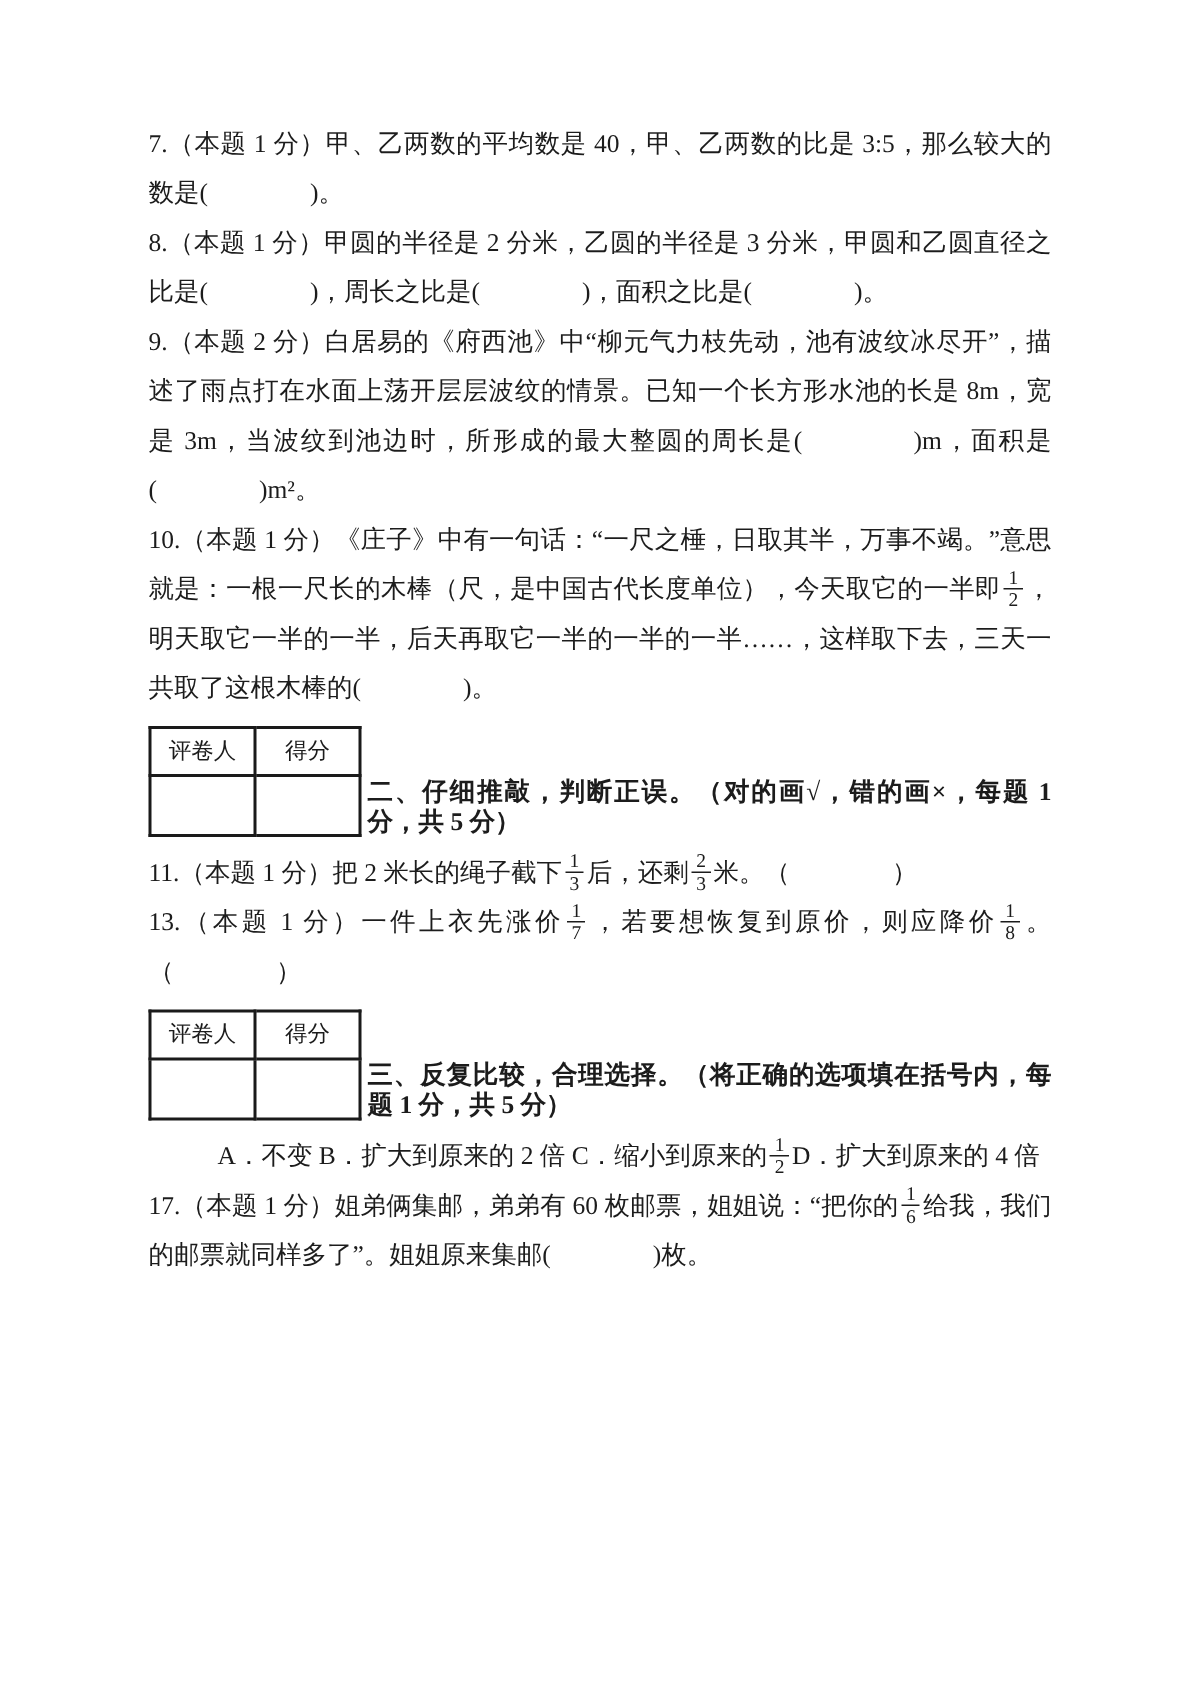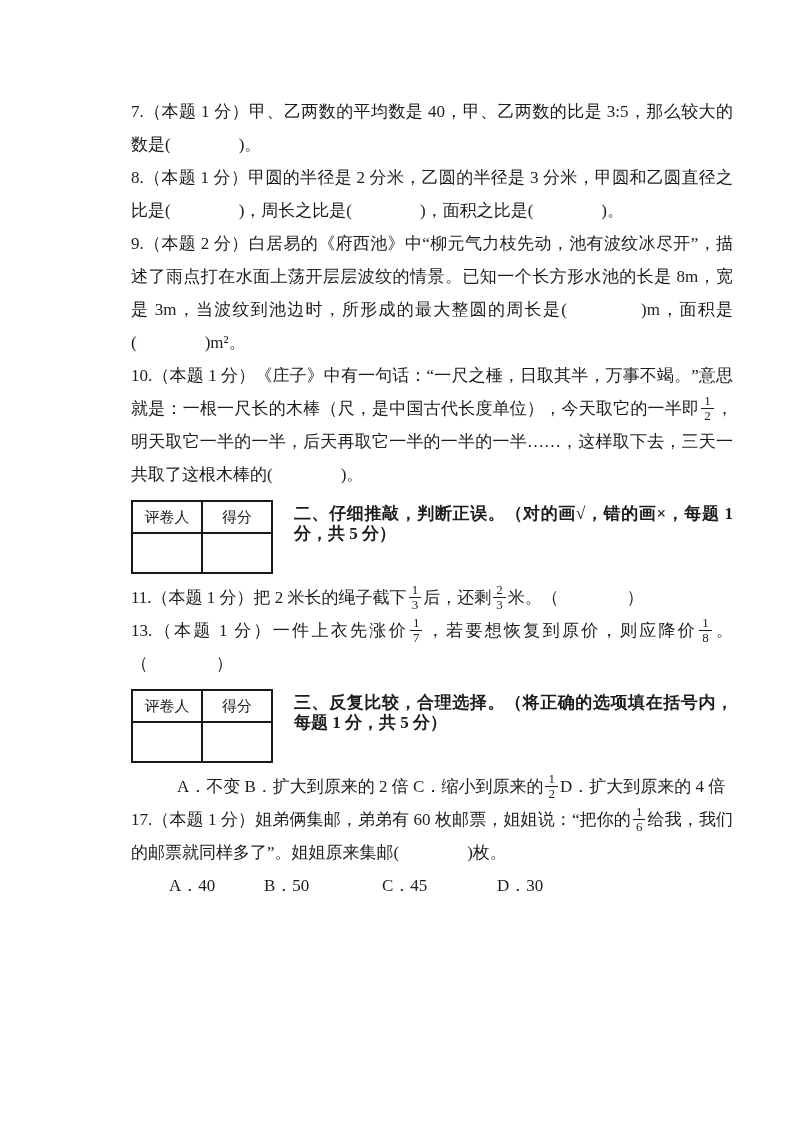--- a/index.html
+++ b/index.html
@@ -6,34 +6,33 @@
   .page{
     position:relative;
     width:793px;height:1122px;
     background:#ffffff;
     color:#1c1c1c;
     font-family:"Liberation Serif","DejaVu Serif",serif;
     overflow:hidden;
   }
   #content{
     position:absolute;
-    left:99px;top:95px;width:602px;
+    left:99px;top:79px;width:602px;
     font-size:17px;line-height:33px;
     text-align:justify;
-    margin-left:32px;
   }
   .question{margin:0;}
   .frac{
     display:inline-flex;flex-direction:column;align-items:center;
     vertical-align:middle;line-height:1.08;font-size:13px;
     margin:0 2px;transform:translateY(-2px);
   }
   .frac .num{border-bottom:1.5px solid #1c1c1c;padding:0 3px;display:block;}
   .frac .den{padding:0 3px;display:block;}
-  .section{display:flex;gap:21px;align-items:flex-start;margin:7px 0;}
+  .section{display:flex;gap:4px;align-items:flex-end;margin:7px 0;}
   .score-table{border-collapse:collapse;flex:none;margin-top:2px;}
   .score-table td{border:2px solid #1a1a1a;text-align:center;background:#fff;}
   .score-table .st-label{width:60px;height:24px;font-size:15px;line-height:1.2;padding:3px 4px;}
   .score-table .st-cell{height:36px;}
   .section-title{
     font-weight:bold;line-height:20px;padding-top:6px;
     text-align:justify;font-size:17px;
   }
   .options-inline{margin:0;padding-left:46px;}
   .options-row{display:flex;padding-left:38px;line-height:33px;}
@@ -99,20 +98,14 @@
     <div class="section-title">三、反复比较，合理选择。（将正确的选项填在括号内，每题 1 分，共 5 分）</div>
   </div>
       <p class="options-inline">A．不变 B．扩大到原来的 2 倍 C．缩小到原来的<span class="frac">
           <span class="num">1</span>
           <span class="den">2</span>
         </span>D．扩大到原来的 4 倍</p>
       <p class="question">17.（本题 1 分）姐弟俩集邮，弟弟有 60 枚邮票，姐姐说：“把你的<span class="frac">
           <span class="num">1</span>
           <span class="den">6</span>
         </span>给我，我们的邮票就同样多了”。姐姐原来集邮(　　　　)枚。</p>
-      <div class="options-row">
-        <span class="opt">A．40</span>
-        <span class="opt">B．50</span>
-        <span class="opt">C．45</span>
-        <span class="opt">D．30</span>
-      </div>
     </div>
 </div>
 
 </body></html>

